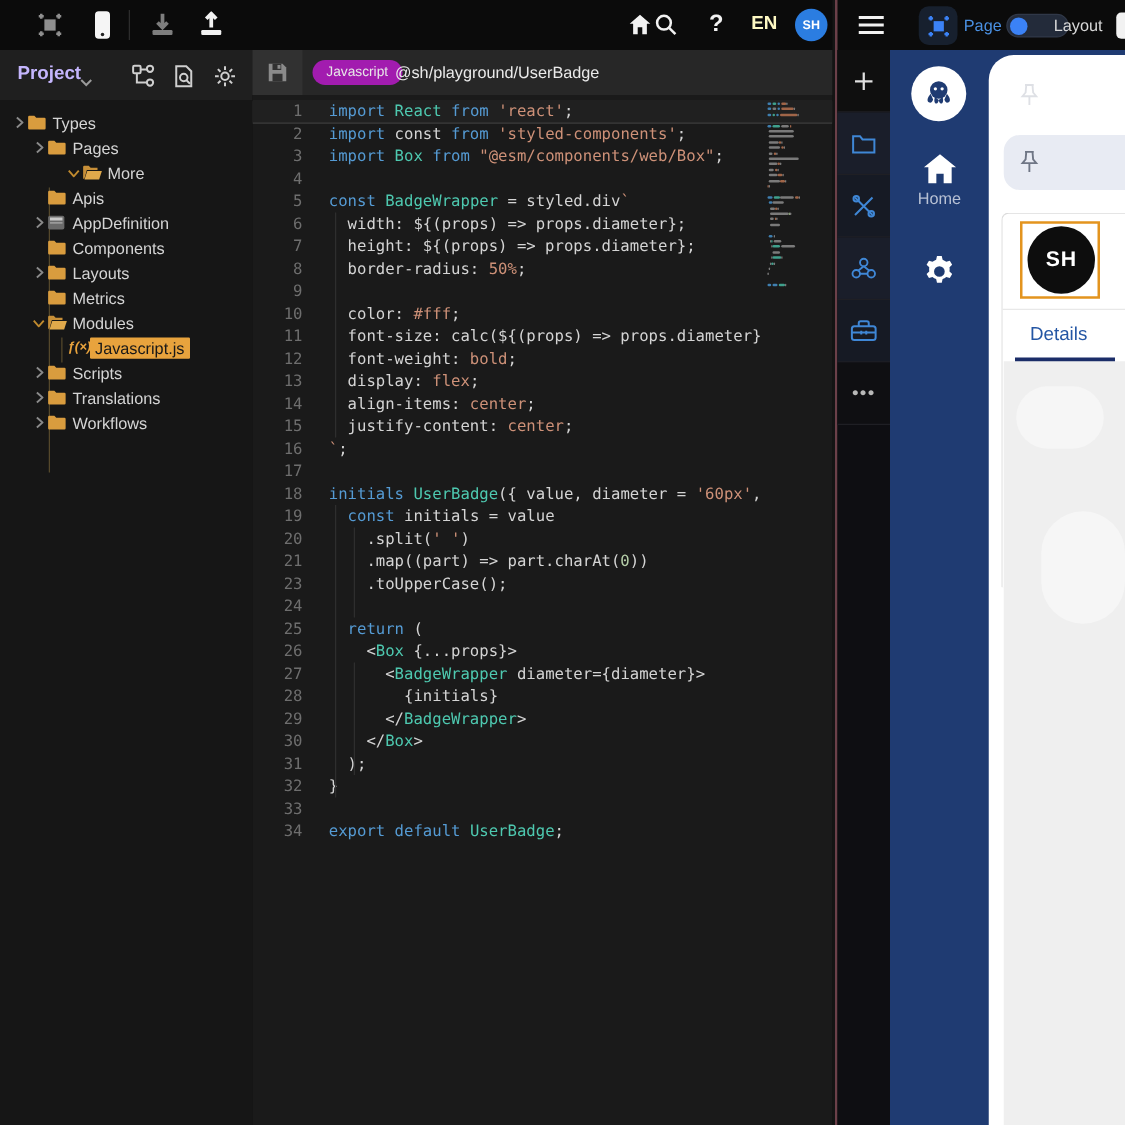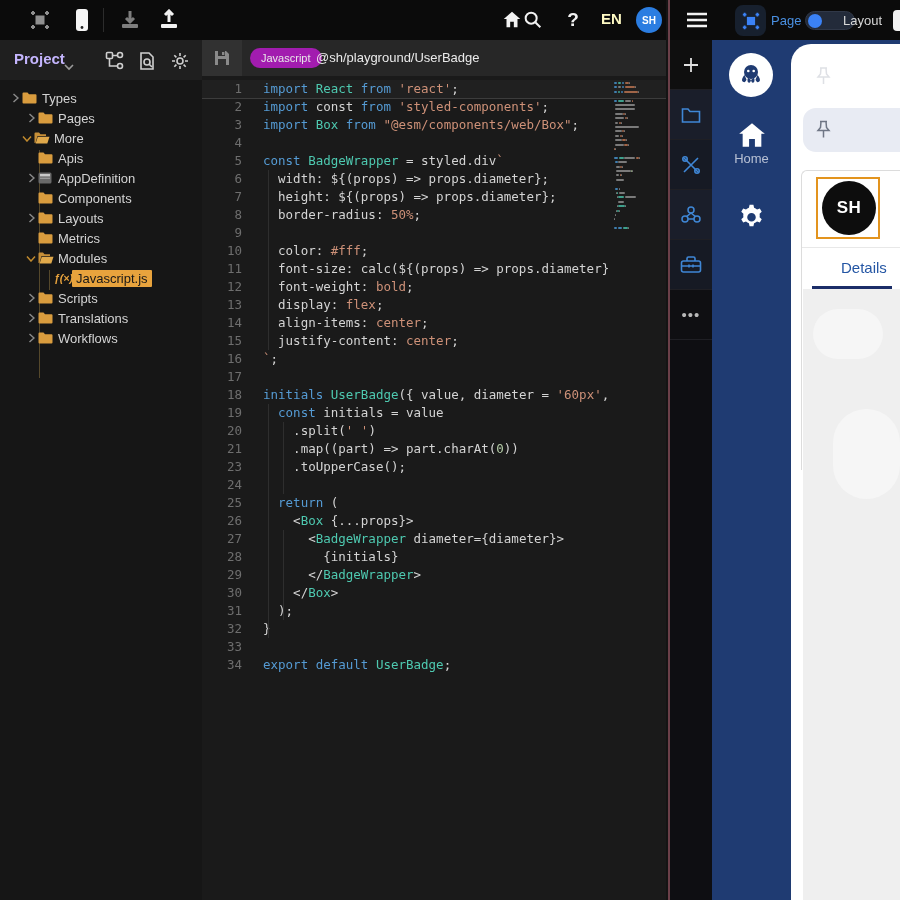--- a/index.html
+++ b/index.html
@@ -76,21 +76,21 @@
   .pin-faint { position:absolute; left:24px; top:22px; opacity:.28; }
   .pin-box { position:absolute; left:12px; top:64px; width:120px; height:44px; border-radius:13px; background:#e8ebf3; cursor:pointer; }
   .pin-box svg { position:absolute; left:12px; top:11px; }
   .card { position:absolute; left:10px; top:126px; width:99px; height:300px; background:#fff;
           border-top:1px solid #dcdcdc; border-left:1px solid #dcdcdc; border-top-left-radius:6px; }
   .sel-rect { position:absolute; left:14px; top:6px; width:64px; height:62px; border:2px solid #e3941e; }
   .sh-badge { position:absolute; left:20px; top:10px; width:54px; height:54px; border-radius:50%; background:#0d0d0d;
               color:#fff; font-size:17px; font-weight:700; display:flex; align-items:center; justify-content:center;
               letter-spacing:.5px; cursor:pointer; }
   .card-div { position:absolute; left:0; top:76px; width:99px; height:1px; background:#e8e8e8; }
-  .tab-details { position:absolute; left:39px; top:88px; font-size:15px; color:#2456a4; cursor:pointer; }
+  .tab-details { position:absolute; left:22px; top:88px; font-size:15px; color:#2456a4; cursor:pointer; }
   .tab-underline { position:absolute; left:10px; top:115px; width:80px; height:4px; background:#1b2d68; }
   .preview-content { position:absolute; left:12px; top:245px; width:97px; height:611px; background:#efefef; }
   .blob { position:absolute; background:#f6f6f6; border-radius:40px; }
   .cursor-svg { position:absolute; left:47px; top:158px; }
 </style>
 </head>
 <body>
 
 <div class="app">
 
@@ -216,21 +216,21 @@
               <path d="M1.5 1 L6 5 L1.5 9" stroke="#8a8a8a" stroke-width="1.5" fill="none"></path>
             </svg>
           </span>
           <span class="tree-ico">
             <svg width="15" height="12" viewBox="0 0 15 12">
               <path d="M0.5 1.5 A1 1 0 0 1 1.5 0.5 H5.5 L7 2.2 H13.5 A1 1 0 0 1 14.5 3.2 V10.5 A1 1 0 0 1 13.5 11.5 H1.5 A1 1 0 0 1 0.5 10.5 Z" fill="#d99c3e"></path>
             </svg>
           </span>
           <span class="tree-label">Pages</span>
         </div>
-        <div class="tree-row" style="padding-left: 20px;">
+        <div class="tree-row" style="padding-left: 8px; margin-left: 44px;">
           <span class="tree-chev">
             <svg width="10" height="7" viewBox="0 0 10 7">
               <path d="M1 1.5 L5 6 L9 1.5" stroke="#c08a2e" stroke-width="1.5" fill="none"></path>
             </svg>
           </span>
           <span class="tree-ico">
             <svg width="16" height="12" viewBox="0 0 16 12">
               <path d="M0.5 1.5 A1 1 0 0 1 1.5 0.5 H5 L6.5 2.2 H12 V4 H3.5 L1.5 11 H0.5 Z" fill="#c78f38"></path>
               <path d="M3.8 4.8 H15.5 L13.3 11.5 H1.6 Z" fill="#e0a94b"></path>
             </svg>

